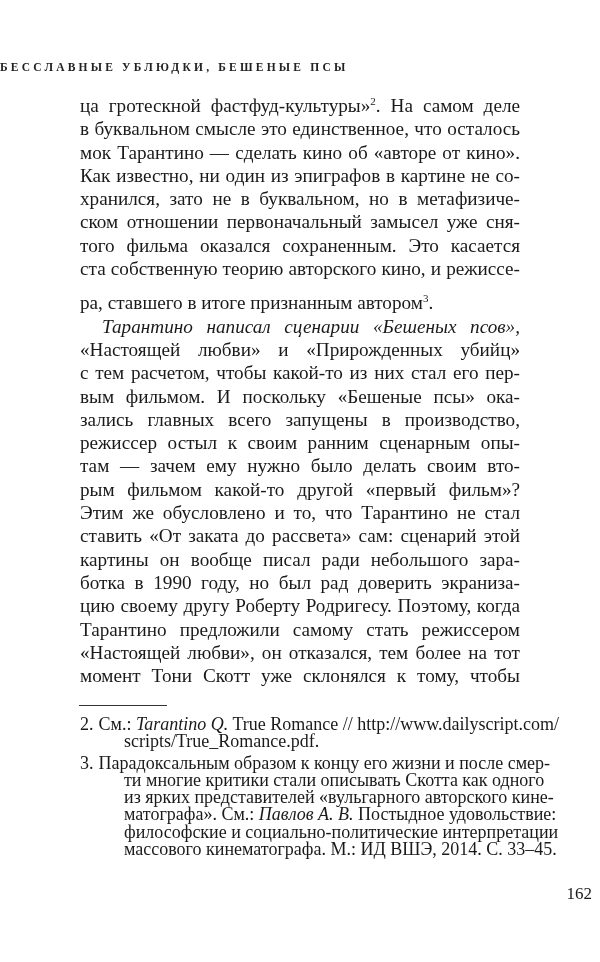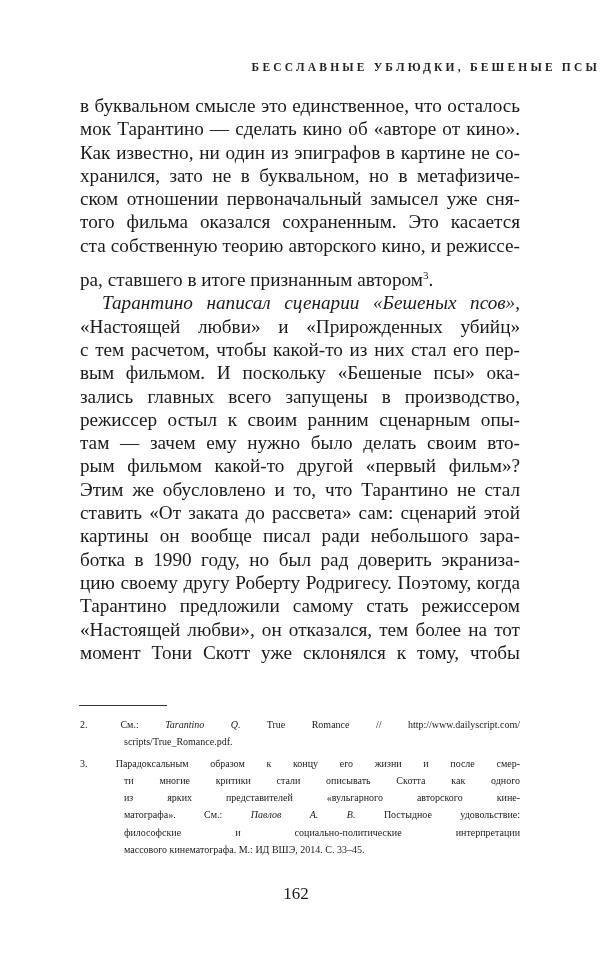--- a/index.html
+++ b/index.html
@@ -1,42 +1,43 @@
 <!DOCTYPE html>
 <html><head>
 <meta charset="utf-8">
 <style>
   html, body { margin: 0; padding: 0; background: #ffffff; }
   body { width: 600px; height: 962px; position: relative; overflow: hidden;
          font-family: "Liberation Serif", "DejaVu Serif", serif; color: #1a1a1a; }
-  .running-head { position: absolute; top: 61px; left: 0; width: 600px; text-align: right;
+  .running-head { position: absolute; top: 61px; left: 0; width: 600px; text-align: left;
                   font-size: 11.5px; letter-spacing: 3.2px; font-weight: bold; color: #222; }
   .body-text { position: absolute; top: 94px; left: 80px; width: 440px; }
   .line { display: block; font-size: 19.2px; line-height: 23.3px; height: 23.3px;
           white-space: nowrap; text-align: justify; text-align-last: justify; }
   .line.last { text-align-last: left; margin-top: 11px; }
   .line.indent { padding-left: 22px; font-style: italic; }
   sup { font-size: 11px; line-height: 0; vertical-align: 7px; }
   .fn-rule { position: absolute; top: 705px; left: 79px; width: 88px; height: 1px; background: #333; }
   .footnotes { position: absolute; top: 716px; left: 80px; width: 440px; }
-  .fn { font-size: 10px; line-height: 17.3px; }
+  .fn { font-size: 18px; line-height: 17.3px; }
   .fn .fl { display: block; white-space: nowrap; text-align: justify; text-align-last: justify; }
   .fn .fl.cont { padding-left: 44px; }
   .fn .fl.last { text-align-last: left; }
   .fn + .fn { margin-top: 4px; }
   .fn .num { display: inline-block; width: 14px; }
-  .page-number { position: absolute; top: 884px; left: 0; width: 592px; text-align: center; font-size: 17px; }
+  .page-number { position: absolute; top: 884px; left: 0; width: 592px; text-align: right; font-size: 17px; }
   i { font-style: italic; }
 </style>
 </head>
 <body>
 
 <div class="running-head">БЕССЛАВНЫЕ УБЛЮДКИ, БЕШЕНЫЕ ПСЫ</div>
 
 <div class="body-text">
+  <span class="line"><span>ца гротескной фастфуд-культуры»</span><sup>2</sup><span>. На самом деле</span></span>
   <span class="line">в буквальном смысле это единственное, что осталось</span>
   <span class="line">мок Тарантино — сделать кино об «авторе от кино».</span>
   <span class="line">Как известно, ни один из эпиграфов в картине не со-</span>
   <span class="line">хранился, зато не в буквальном, но в метафизиче-</span>
   <span class="line">ском отношении первоначальный замысел уже сня-</span>
   <span class="line">того фильма оказался сохраненным. Это касается</span>
   <span class="line">ста собственную теорию авторского кино, и режиссе-</span>
   <span class="line last"><span>ра, ставшего в итоге признанным автором</span><sup>3</sup><span>.</span></span>
   <span class="line indent">Тарантино написал сценарии «Бешеных псов»,</span>
   <span class="line">«Настоящей любви» и «Прирожденных убийц»</span>

